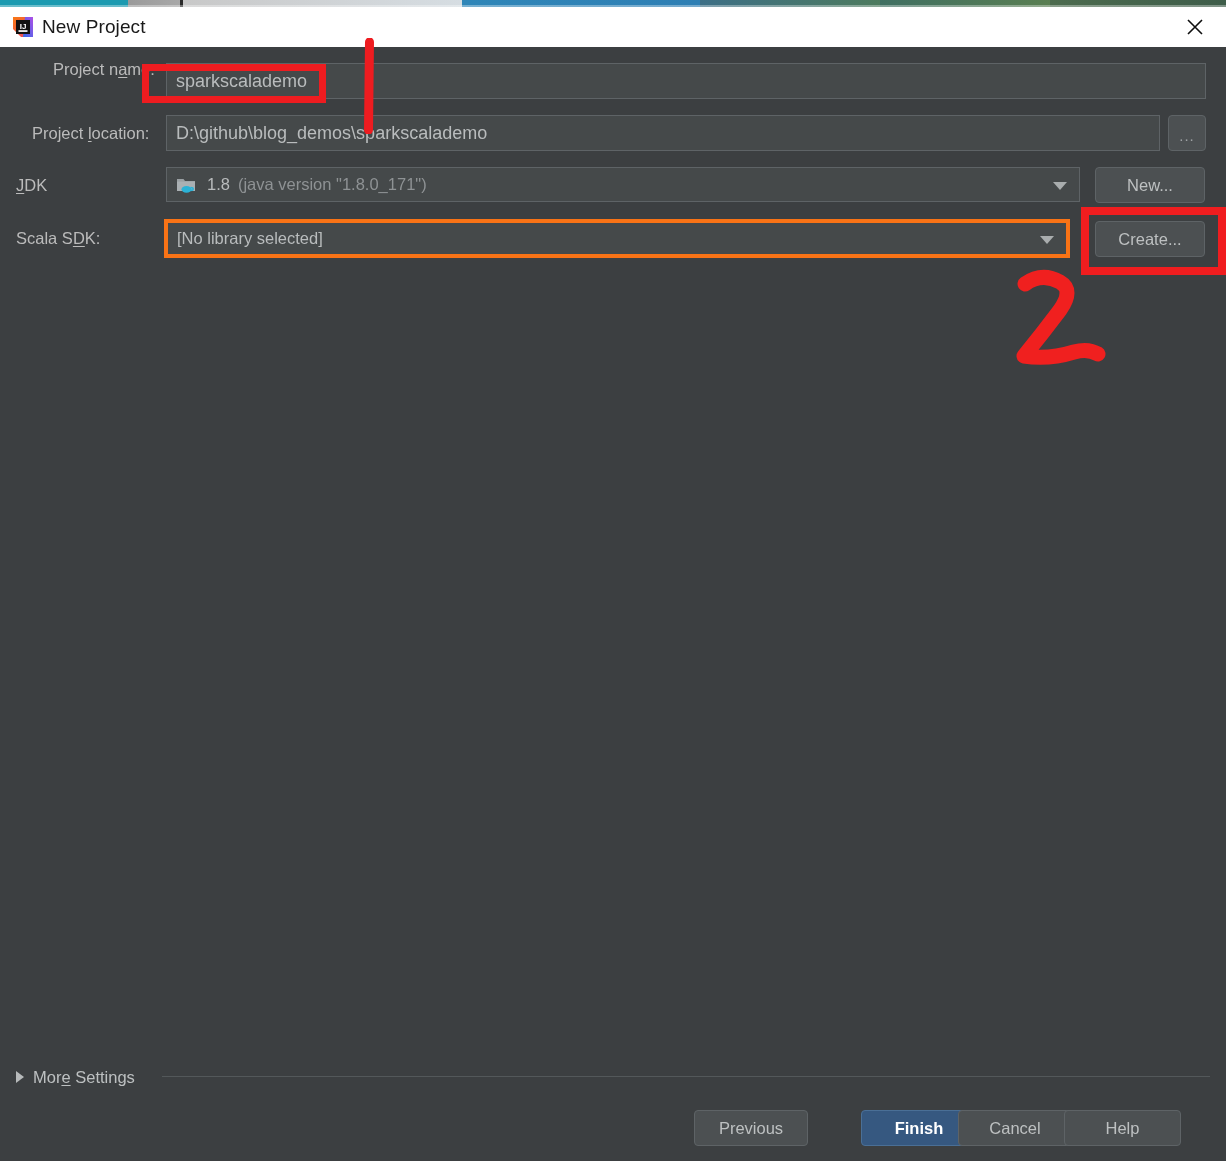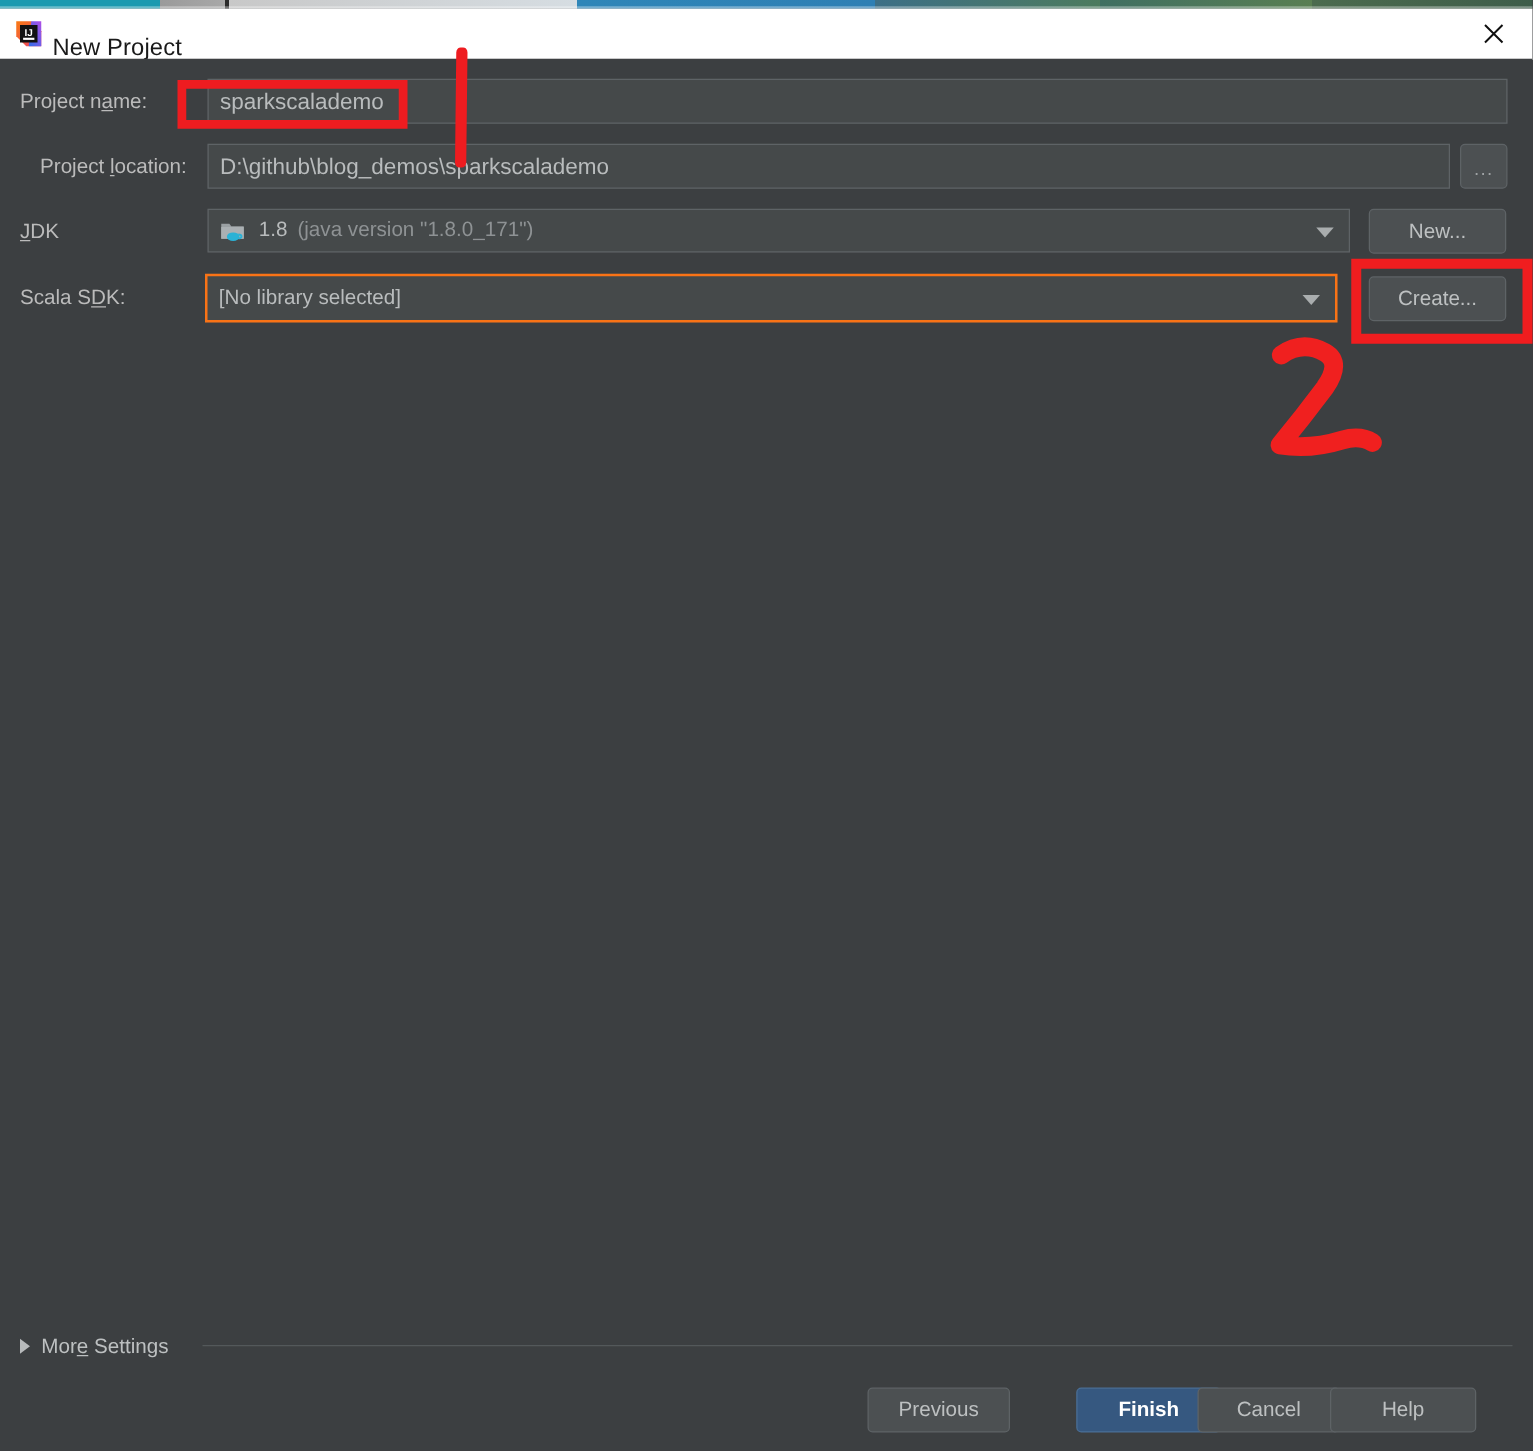--- a/index.html
+++ b/index.html
@@ -53,21 +53,20 @@
   }
   #title-text {
     position: absolute;
     left: 42px; top: 7px;
     height: 26px;
     line-height: 26px;
     font-size: 19px;
     color: #1a1a1a;
     letter-spacing: 0.1px;
     white-space: nowrap;
-    margin-top: 12px;
   }
   #close-btn {
     position: absolute;
     right: 8px; top: 5px;
     width: 46px; height: 30px;
     display: flex;
     align-items: center;
     justify-content: center;
     cursor: default;
   }
@@ -125,21 +124,21 @@
     border: 1px solid #5e6366;
     color: #b9bcbd;
     font-size: 16.5px;
     display: flex;
     align-items: center;
     padding: 4px 9px;
     white-space: nowrap;
     overflow: hidden;
   }
   .combo.focused {
-    border: 2px solid #f97316;
+    border: 4px solid #f97316;
     background: #45494a;
   }
   .combo .arrow {
     position: absolute;
     right: 12px;
     top: 50%;
     margin-top: -3px;
     width: 0; height: 0;
     border-left: 7px solid transparent;
     border-right: 7px solid transparent;
@@ -286,21 +285,21 @@
   <div id="close-btn">
     <svg width="18" height="18" viewBox="0 0 18 18">
       <path d="M2 2 L16 16 M16 2 L2 16" stroke="#0f0f0f" stroke-width="1.6" fill="none"></path>
     </svg>
   </div>
 </div>
 
 <div id="dialog-body">
 
   <div class="form-row">
-    <div class="form-label" style="top:24px;">Project n<span class="mn">a</span>me:</div>
+    <div class="form-label" style="top:12px;margin-left:37px;">Project n<span class="mn">a</span>me:</div>
     <div class="text-input" style="left:166px; top:16px; width:1040px; height:36px;">sparkscalademo</div>
   </div>
 
   <div class="form-row">
     <div class="form-label" style="top:76px;margin-left:16px;">Project <span class="mn">l</span>ocation:</div>
     <div class="text-input" style="left:166px; top:68px; width:994px; height:36px;">D:\github\blog_demos\sparkscalademo</div>
     <div class="btn ellipsis" style="left:1168px; top:68px; width:38px; height:36px;">...</div>
   </div>
 
   <div class="form-row">

